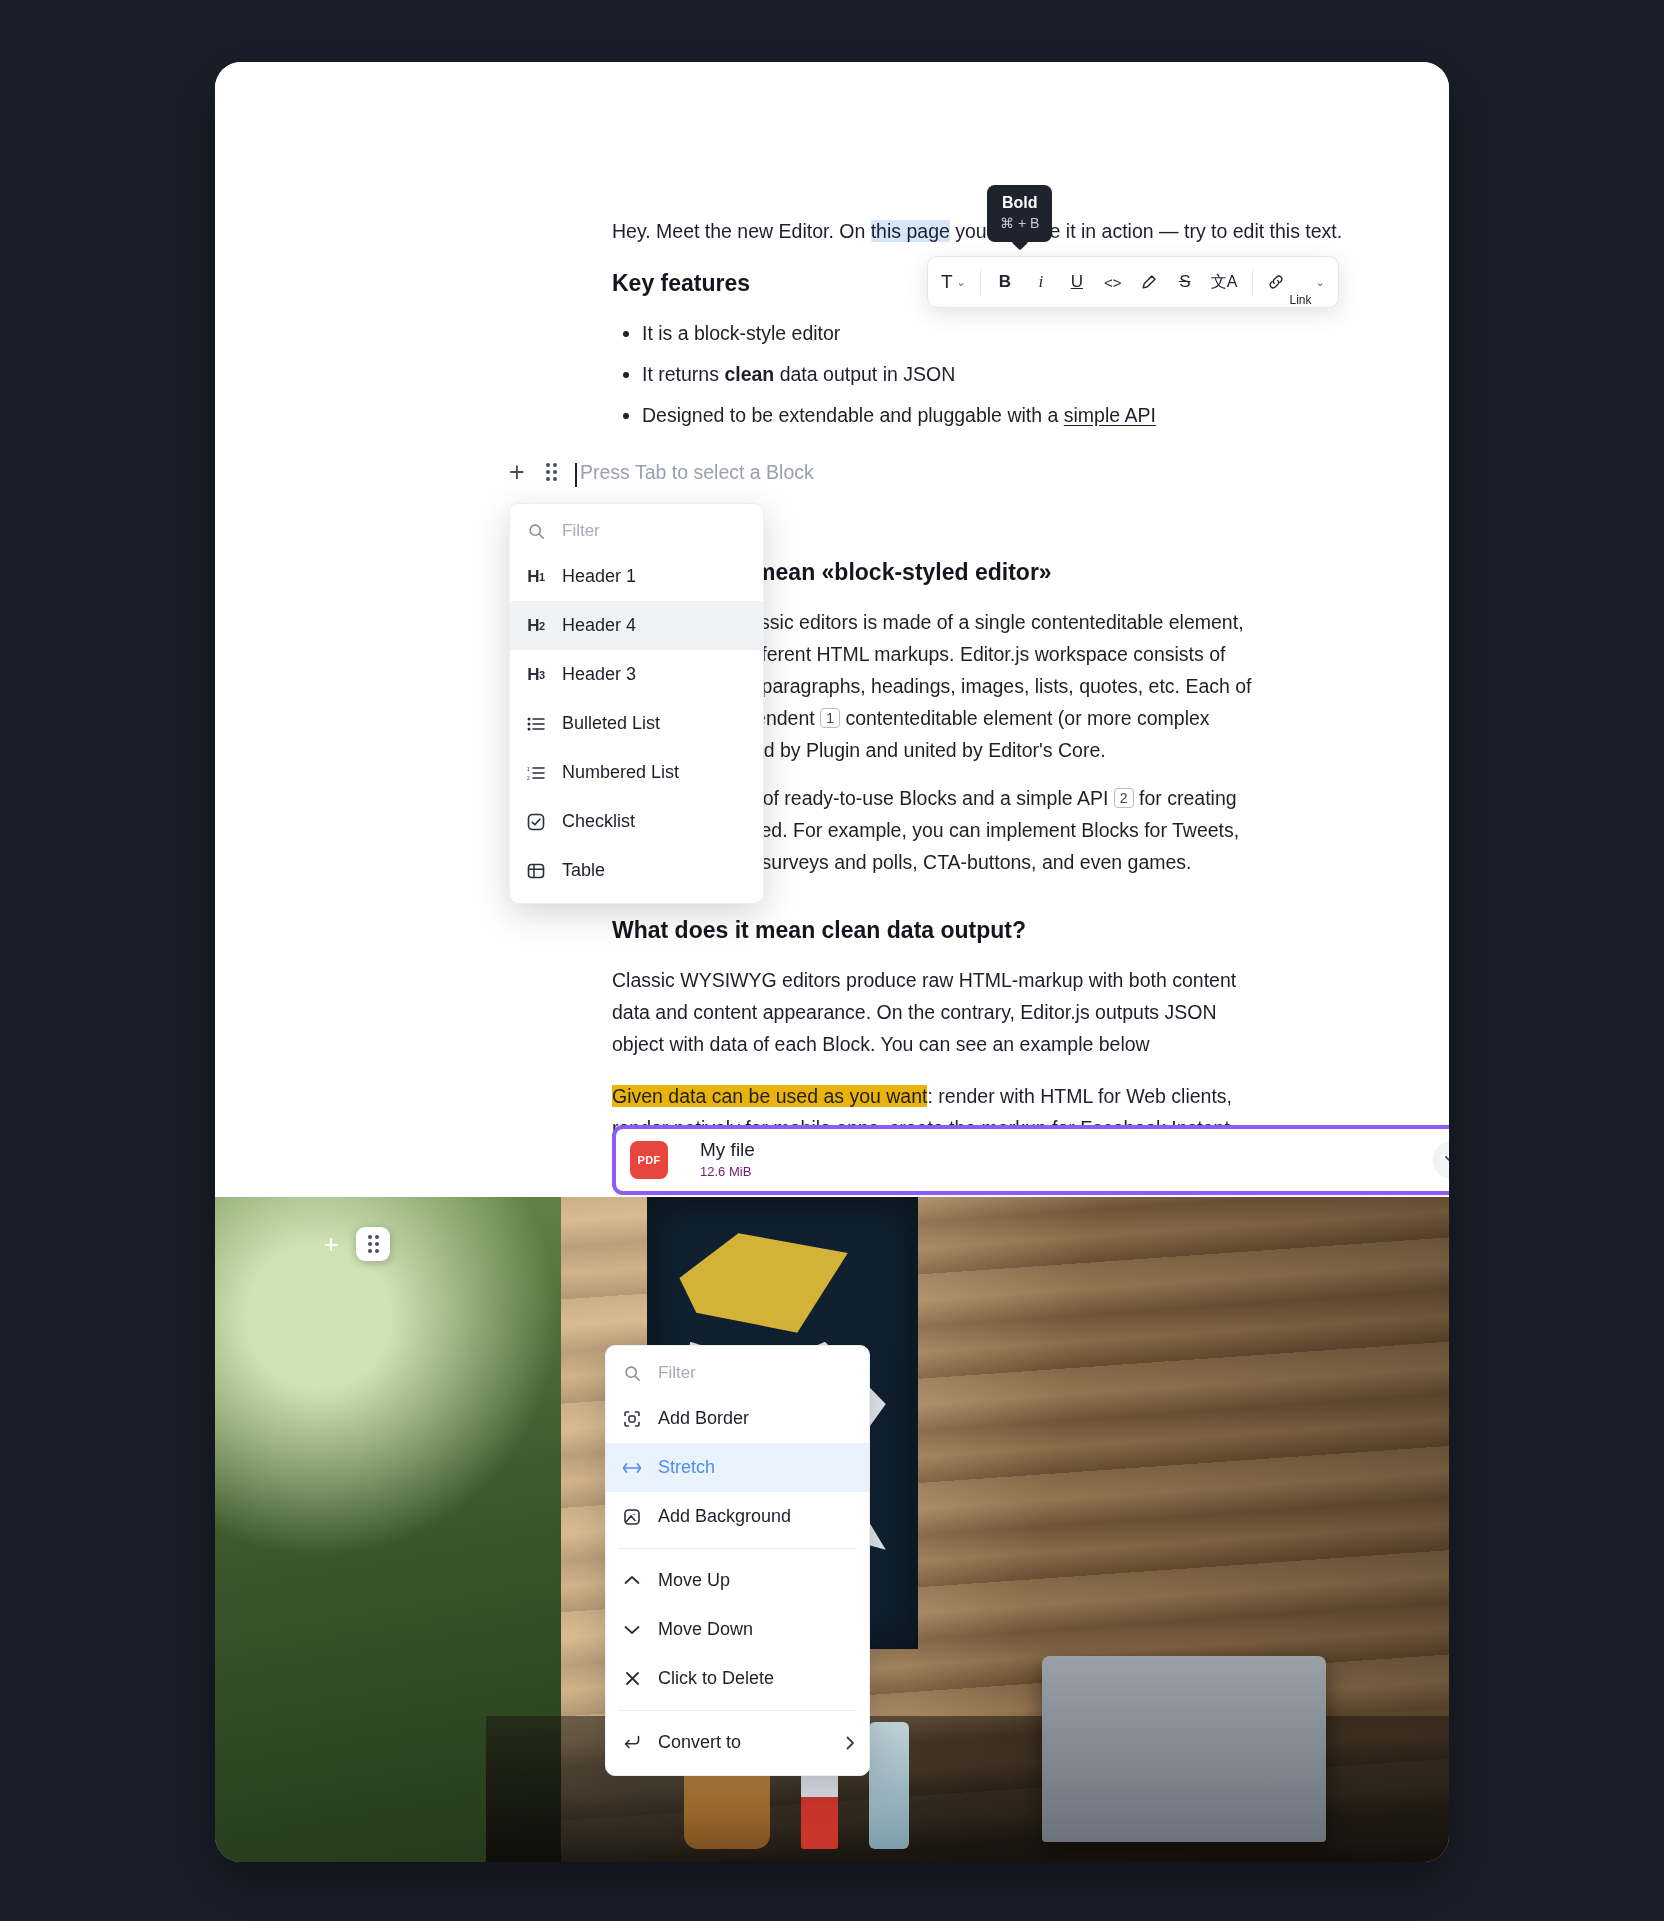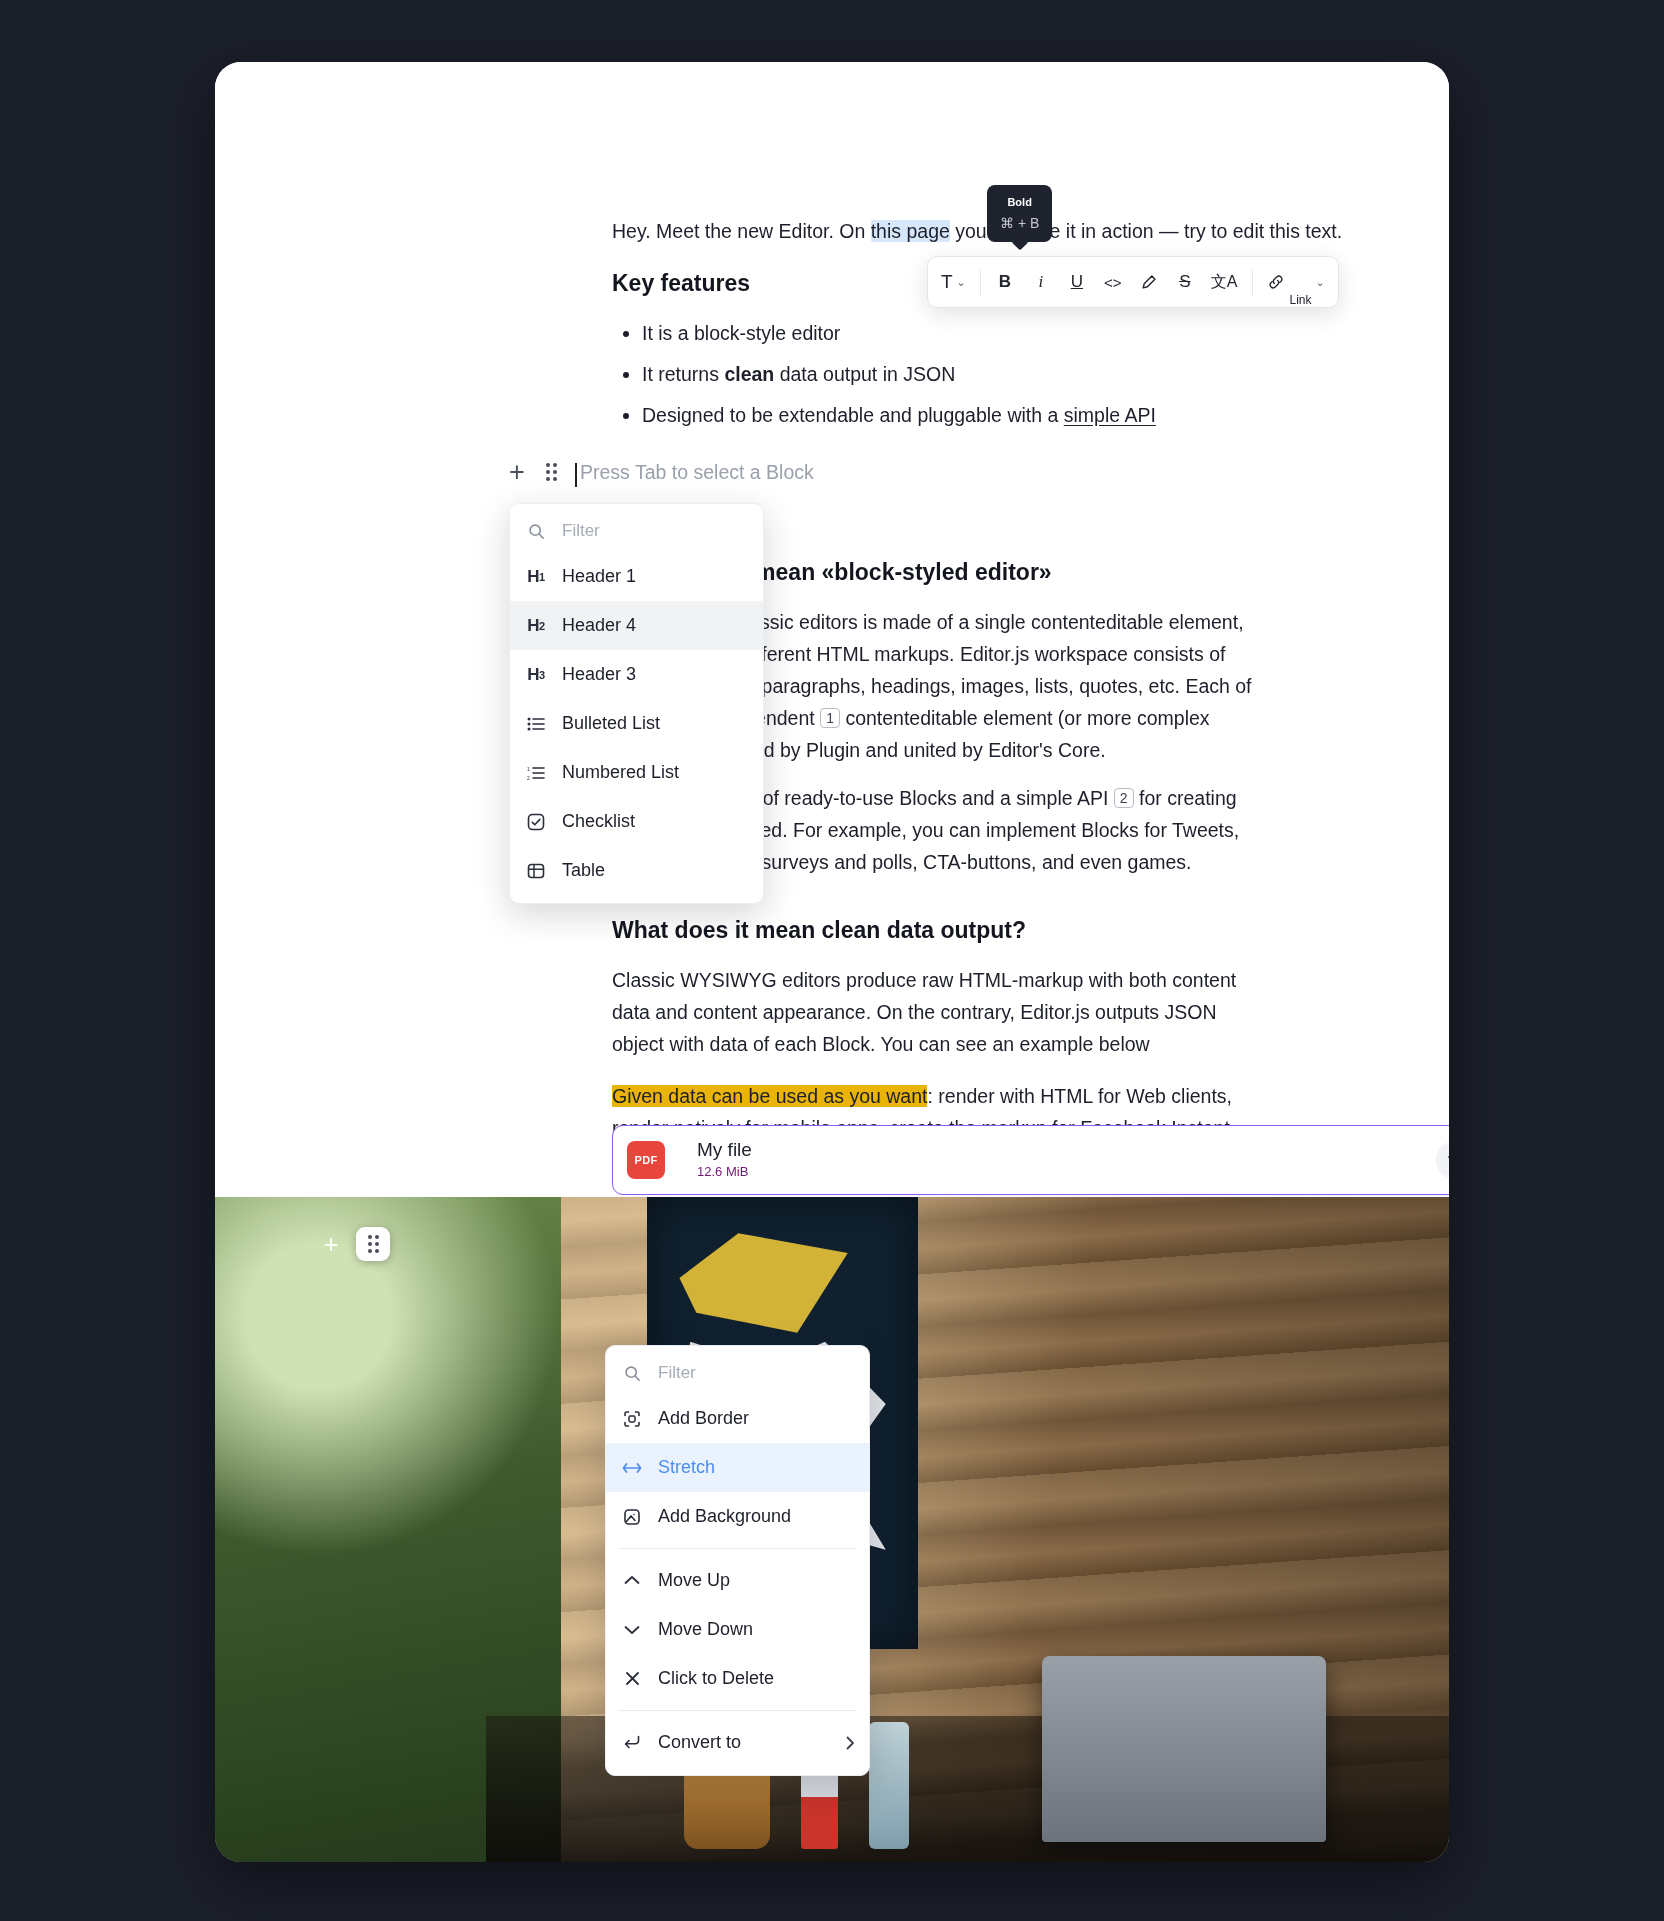--- a/index.html
+++ b/index.html
@@ -152,21 +152,21 @@
   .tooltip {
     position: absolute;
     left: 772px; top: 123px;
     background: #1f232e;
     color: #fff;
     border-radius: 8px;
     padding: 8px 13px 9px;
     text-align: center;
     z-index: 40;
   }
-  .tooltip .t1 { font-size: 11px; font-weight: bold; line-height: 19px; text-align: center; }
+  .tooltip .t1 { font-size: 16px; font-weight: bold; line-height: 19px; text-align: center; }
   .tooltip .t2 { font-size: 14px; color: #c5c9d4; line-height: 19px; margin-top: 2px; }
   .tooltip:after {
     content: "";
     position: absolute;
     left: 50%; bottom: -6px; margin-left: -6px;
     width: 12px; height: 12px;
     background: #1f232e;
     transform: rotate(45deg);
     border-radius: 2px;
   }
@@ -218,21 +218,21 @@
     flex: 0 0 24px;
   }
   .hicon { font-weight: bold; font-size: 17px; letter-spacing: -0.5px; }
   .hicon sub { font-size: 11px; font-weight: bold; }
 
   
   .file-block {
     position: absolute;
     left: 397px; top: 1063px;
     width: 877px; height: 70px;
-    border: 1px solid #8b5cf6;
+    border: 4px solid #8b5cf6;
     border-radius: 11px;
     background: #fff;
     display: flex; align-items: center;
     padding: 0 14px;
     box-shadow: 0 1px 3px rgba(20,25,40,0.05);
   }
   .pdf-badge {
     width: 38px; height: 38px;
     background: #e8453c;
     border-radius: 8px;

